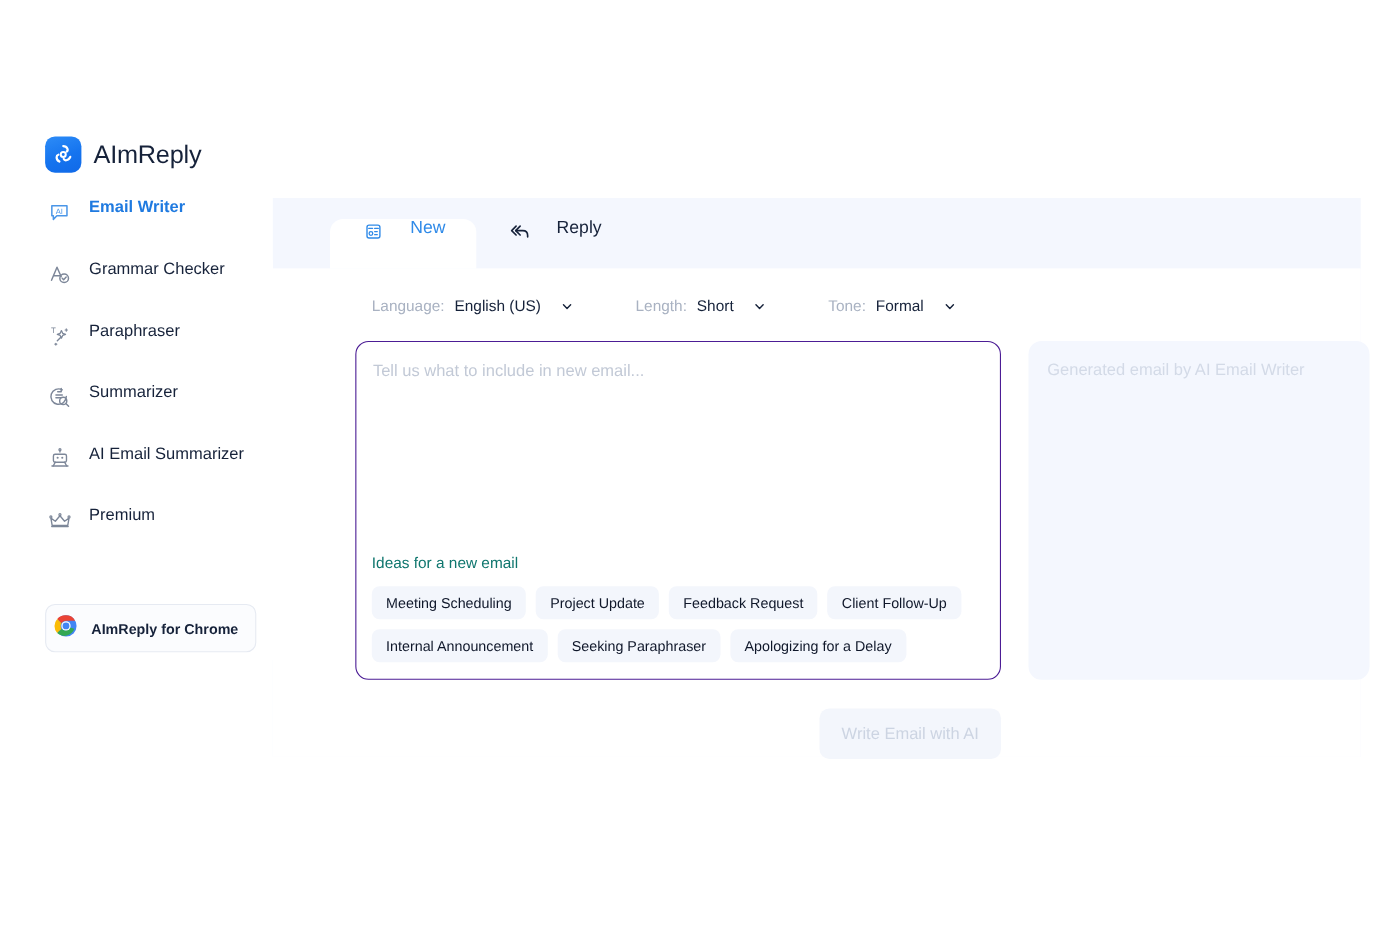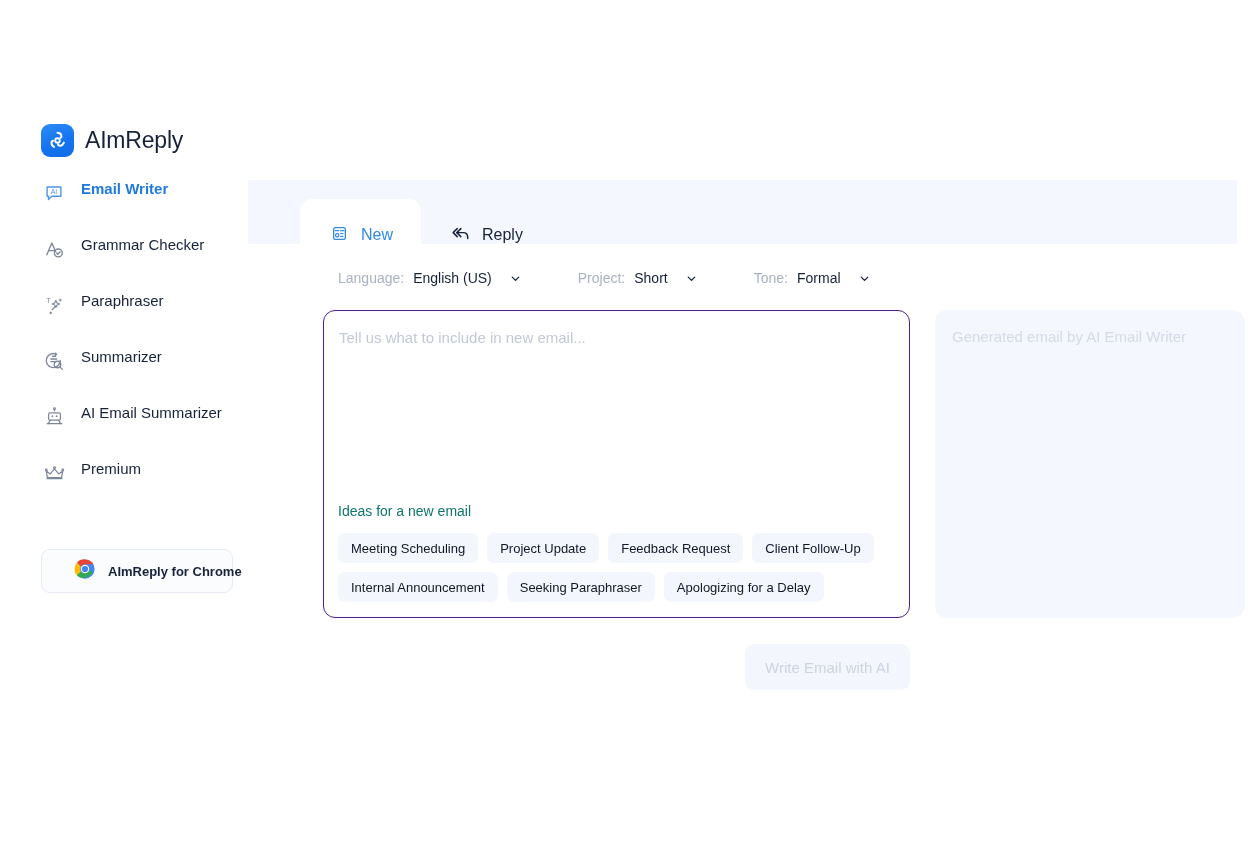--- a/index.html
+++ b/index.html
@@ -105,21 +105,21 @@
     left: 41px;
     top: 549px;
     width: 192px;
     height: 44px;
     border: 1px solid #e6eaf2;
     border-radius: 9px;
     background: #fbfcfe;
     display: flex;
     align-items: center;
     gap: 12px;
-    padding-left: 32px;
+    padding-left: 7px;
     cursor: pointer;
   }
   .chrome-cta-label {
     font-size: 13px;
     font-weight: bold;
     color: #16223a;
     white-space: nowrap;
   }
 
   
@@ -139,22 +139,22 @@
     top: 180px;
     width: 989px;
     height: 64px;
     display: flex;
     align-items: flex-end;
     padding-left: 52px;
   }
   .tab {
     height: 45px;
     display: flex;
-    align-items: flex-end;
-    gap: 11px;
+    align-items: flex-start;
+    gap: 23px;
     padding: 0 28px;
     cursor: pointer;
     border-radius: 12px 12px 0 0;
   }
   .tab-label { font-size: 16px; color: #16223a; white-space: nowrap; }
   .tab-icon {
     width: 22px; height: 22px;
     display: flex; align-items: center; justify-content: center;
     color: #16223a; flex: none;
   }
@@ -425,21 +425,21 @@
         <span class="control-label">Language:</span>
         <span class="control-value">English (US)</span>
         <span class="chev">
           <svg width="13" height="13" viewBox="0 0 24 24" fill="none">
               <path d="m6 9.5 6 6 6-6" stroke="currentColor" stroke-width="2.4" stroke-linecap="round" stroke-linejoin="round"></path>
             </svg>
         </span>
       </div>
 
       <div class="control">
-        <span class="control-label">Project:</span>
+        <span class="control-label">Length:</span>
         <span class="control-value">Short</span>
         <span class="chev">
           <svg width="13" height="13" viewBox="0 0 24 24" fill="none">
               <path d="m6 9.5 6 6 6-6" stroke="currentColor" stroke-width="2.4" stroke-linecap="round" stroke-linejoin="round"></path>
             </svg>
         </span>
       </div>
 
       <div class="control">
         <span class="control-label">Tone:</span>

